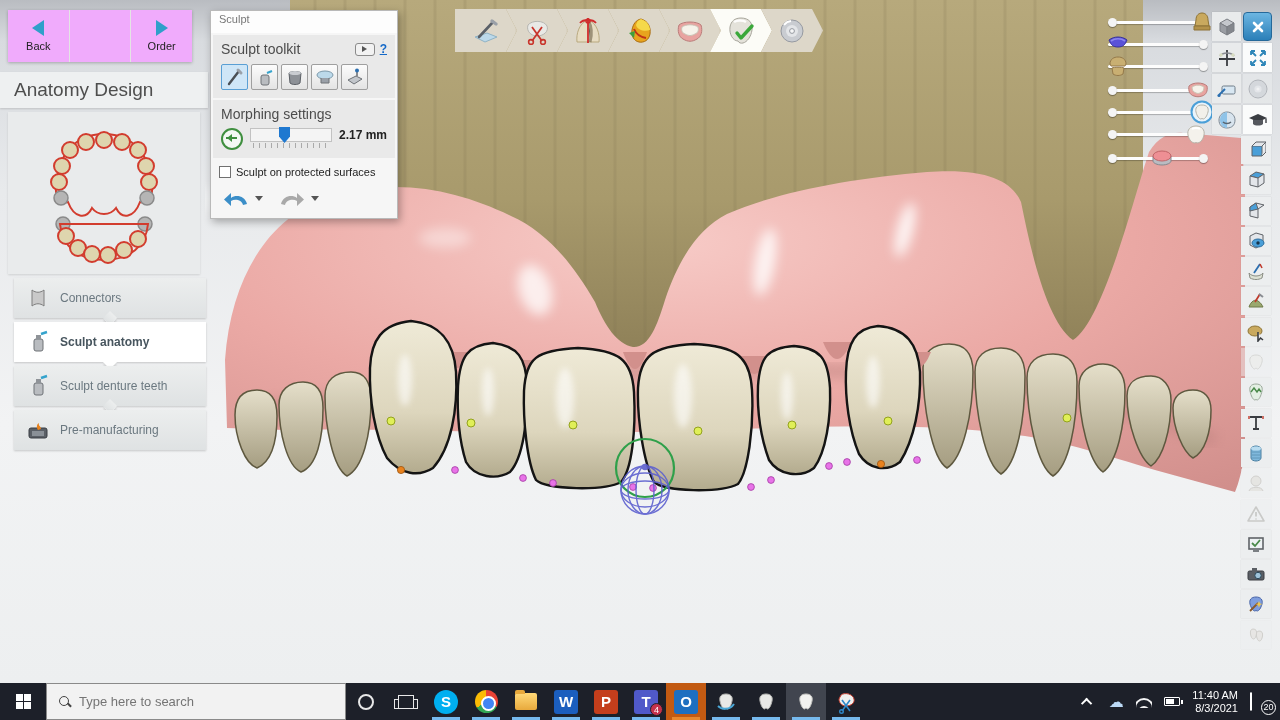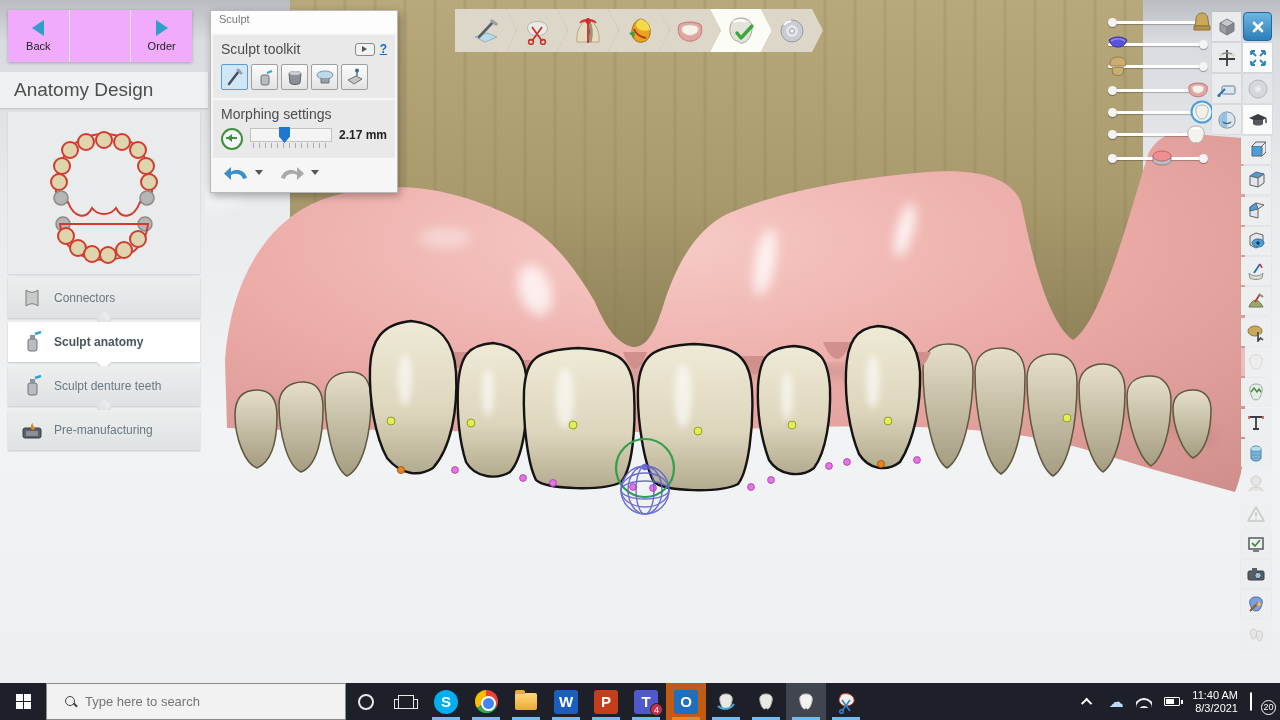--- a/index.html
+++ b/index.html
@@ -20,21 +20,21 @@
   .arr { width:0; height:0; border:8px solid transparent; }
   .arr.left  { border-right:12px solid #2f9fca; border-left-width:0; }
   .arr.right { border-left:12px solid #2f9fca; border-right-width:0; }
 
   
   .side-title { position:absolute; left:0; top:72px; width:208px; height:36px; background:#eef0f1;
     box-shadow:0 1px 2px rgba(0,0,0,.15); display:flex; align-items:center; padding-left:14px;
     font-size:19px; color:#4e4e4e; }
   .thumb-card { position:absolute; left:8px; top:112px; width:192px; height:162px; background:#e9ebec;
     box-shadow:0 1px 2px rgba(0,0,0,.12); }
-  .menu { position:absolute; left:8px; top:278px; width:192px; }
+  .menu { position:absolute; left:14px; top:278px; width:192px; }
   .menu-item { position:relative; height:40px; margin-bottom:4px; background:linear-gradient(180deg,#eceeee,#dfe2e3);
     box-shadow:0 1px 2px rgba(0,0,0,.18); display:flex; align-items:center; gap:10px; padding-left:12px; cursor:pointer; }
   .menu-item .mi-label { font-size:12px; font-weight:bold; color:#47555e; }
   .menu-item.dim .mi-label { color:#6b7880; font-weight:normal; }
   .menu-item::after { content:""; position:absolute; left:50%; bottom:-5px; width:10px; height:10px;
     background:inherit; transform:translateX(-50%) rotate(45deg); box-shadow:2px 2px 2px rgba(0,0,0,.12); }
   .menu-item.active { background:#ffffff; }
   .menu-item:last-child::after { display:none; }
   .mi-icon { width:24px; height:24px; flex:0 0 24px; }
 
@@ -99,21 +99,21 @@
   .order-info .row { display:flex; margin-bottom:2px; }
   .order-info .lab { width:40px; }
   .brand { position:absolute; left:1080px; top:636px; display:flex; align-items:flex-start; cursor:default; }
   .brand .word { font-size:28px; font-weight:bold; color:#3c4b55; letter-spacing:.5px; }
 
   
   .taskbar { position:absolute; left:0; bottom:0; width:1280px; height:37px; background:#1d2029; display:flex; align-items:stretch; }
   .tb-start { width:46px; display:flex; align-items:center; justify-content:center; cursor:pointer; }
   .win-logo { display:grid; grid-template-columns:7px 7px; grid-template-rows:7px 7px; gap:1px; }
   .win-logo i { background:#fff; }
-  .tb-search { width:300px; background:#f2f2f2; border:1px solid #8a8a8a; display:flex; align-items:center; gap:8px; padding-left:18px; }
+  .tb-search { width:300px; background:#f2f2f2; border:1px solid #8a8a8a; display:flex; align-items:center; gap:8px; padding-left:12px; }
   .tb-search input { border:none; outline:none; background:transparent; font-size:13px; color:#333; width:240px; font-family:"Liberation Sans",sans-serif; }
   .mag { position:relative; width:12px; height:12px; }
   .mag::before { content:""; position:absolute; left:0; top:0; width:8px; height:8px; border:1.6px solid #444; border-radius:50%; }
   .mag::after { content:""; position:absolute; left:8px; top:8px; width:5px; height:1.6px; background:#444; transform:rotate(45deg); }
   .tb-app { width:40px; display:flex; align-items:center; justify-content:center; position:relative; cursor:pointer; }
   .tb-app .under { position:absolute; bottom:0; left:6px; right:6px; height:3px; background:#76b9ed; }
   .tb-app.hl-orange { background:#c25a12; }
   .tb-app.hl-orange .under { background:#e8882e; }
   .tb-app.hl-gray { background:#41454f; }
   .badge { position:absolute; right:3px; bottom:4px; min-width:13px; height:13px; border-radius:50%; background:#c4314b;
@@ -417,20 +417,24 @@
         </div>
       <div class="morph-row">
         <span class="reset-circle"></span>
         <div class="slider">
           <div class="handle"></div>
           <div class="ticks"></div>
         </div>
         <span class="morph-val">2.17 mm</span>
       </div>
     </div>
+    <div class="check-row">
+      <span class="checkbox"></span>
+      <label>Sculpt on protected surfaces</label>
+    </div>
     <div class="undo-row">
       <svg width="26" height="20" viewBox="0 0 26 20">
         <path d="M24,16 C22,8 13,6 8,10 L8,5 L1,11.5 L8,18 L8,13 C12,10.5 19,12 20,17 Z" fill="#3b8ec8"></path>
       </svg>
       <span class="drop-caret"></span>
       <svg width="26" height="20" viewBox="0 0 26 20" style="margin-left:10px">
         <path d="M2,16 C4,8 13,6 18,10 L18,5 L25,11.5 L18,18 L18,13 C14,10.5 7,12 6,17 Z" fill="#a9a9a9"></path>
       </svg>
       <span class="drop-caret"></span>
     </div>

